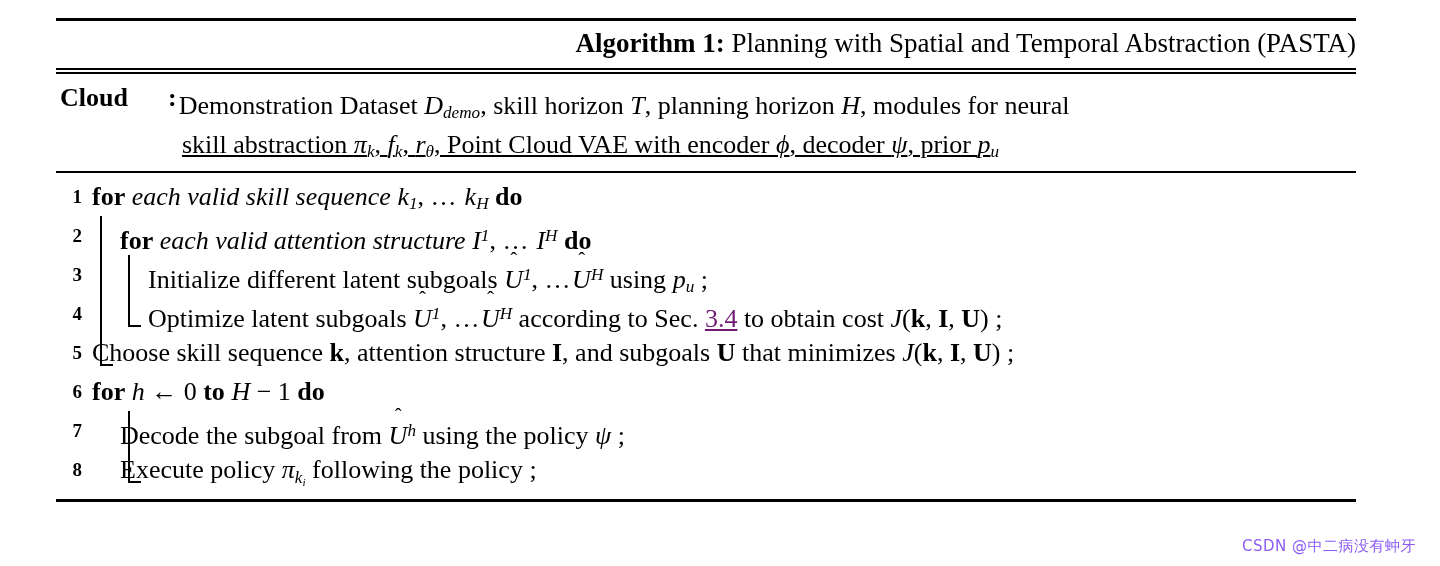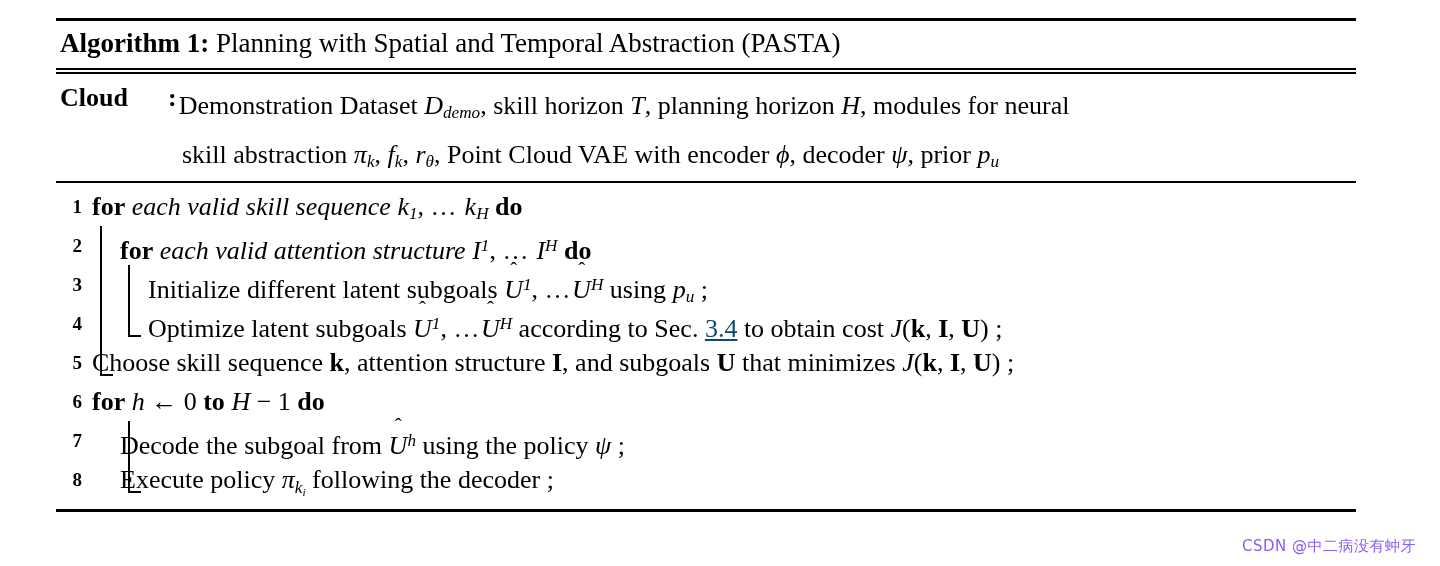--- a/index.html
+++ b/index.html
@@ -35,40 +35,42 @@
     width: 100%;
   }
   .rule-gap { height: 2px; }
 
   
   .caption {
     font-size: 27px;
     line-height: 1.32;
     padding: 5px 0 6px 4px;
     white-space: nowrap;
+    text-align: right;
   }
   .caption .kw { font-weight: bold; }
 
   
   .inputblock {
     padding: 6px 0 6px 4px;
     font-size: 26px;
     line-height: 1.42;
   }
   .input-row { display: flex; align-items: flex-start; }
   .input-label {
     font-weight: bold;
     min-width: 108px;
     flex: none;
   }
   .input-colon { flex: none; font-weight: bold; padding-right: 2px; }
   .input-body { flex: 1 1 auto; margin-top: 8px; }
   .input-cont {
     padding-left: 122px;
-    margin-top: 12px;
+    margin-top: 2px;
+    text-decoration: underline;
   }
 
   
   .lines {
     padding: 4px 0 10px 0;
     font-size: 26px;
   }
   .line {
     display: flex;
     align-items: flex-start;
@@ -144,21 +146,21 @@
   .hat > .hatmark {
     position: absolute;
     top: -0.50em;
     left: 50%;
     transform: translateX(-48%);
     font-size: 0.80em;
     font-style: normal;
     line-height: 1;
   }
   .link {
-    color: #0c4a6e;
+    color: #701a75;
   }
   .dots { letter-spacing: 0.06em; }
 
   
   .watermark {
     position: absolute;
     right: 24px;
     bottom: 10px;
     font-family: "DejaVu Sans", "Liberation Sans", sans-serif;
     font-size: 15px;
@@ -218,21 +220,21 @@
       <div class="line">
         <span class="lineno">6</span>
         <span class="content ind-0"><span class="b">for</span><span> </span><span class="mathvar">h</span><span class="mathup"> ← 0 </span><span class="b">to</span><span> </span><span class="mathvar">H</span><span class="mathup"> − 1 </span><span class="b">do</span></span>
       </div>
       <div class="line">
         <span class="lineno">7</span>
         <span class="content ind-1"><span>Decode the subgoal from </span><span class="mathvar hat">U<span class="hatmark">ˆ</span></span><sup>h</sup><span> using the policy </span><span class="mathvar">ψ</span><span> ;</span></span>
       </div>
       <div class="line">
         <span class="lineno">8</span>
-        <span class="content ind-1"><span>Execute policy </span><span class="mathvar">π</span><sub>k<sub>i</sub></sub><span> following the decoder ;</span></span>
+        <span class="content ind-1"><span>Execute policy </span><span class="mathvar">π</span><sub>k<sub>i</sub></sub><span> following the policy ;</span></span>
       </div>
       <div class="bar" style="left: 44px; top: 43px; height: 150px;"></div>
       <div class="bar" style="left: 72px; top: 82px; height: 72px;"></div>
       <div class="bar" style="left: 72px; top: 238px; height: 72px;"></div>
     </div>
 
   <div class="rule-thick"></div>
 </div>
 
 <div class="watermark">CSDN @中二病没有蚛牙</div>

